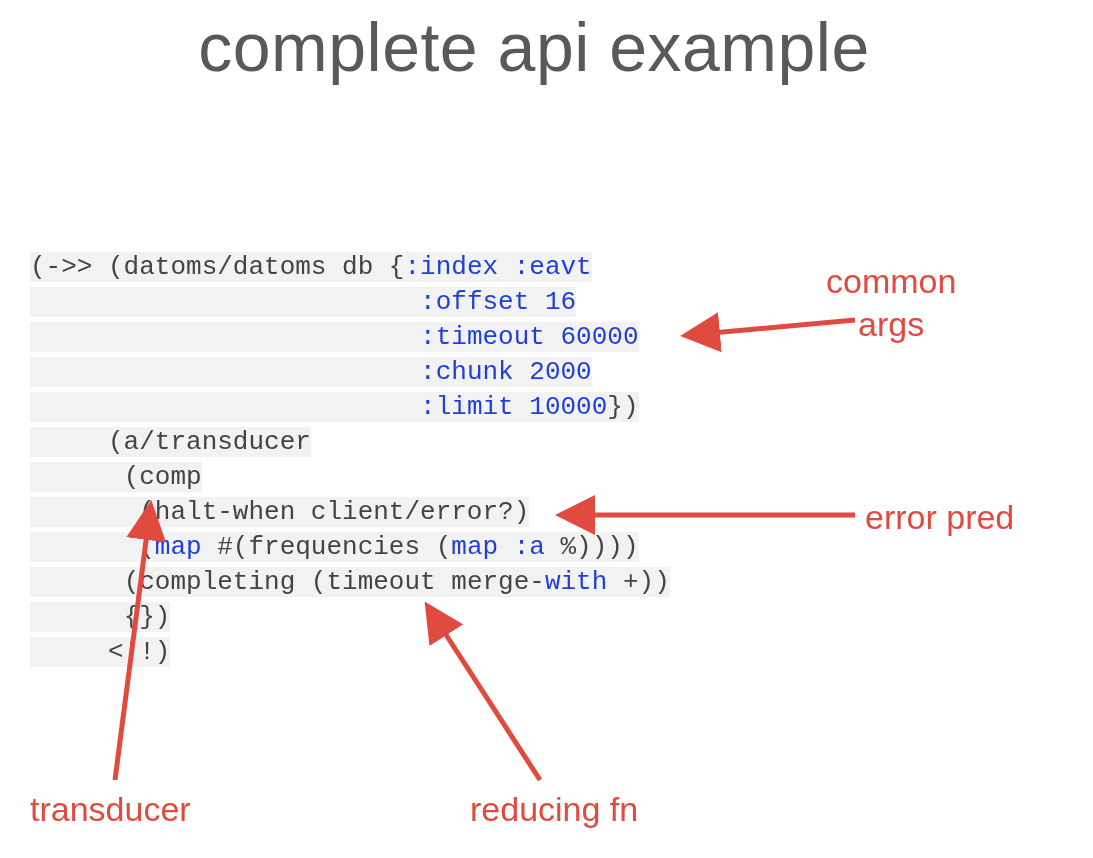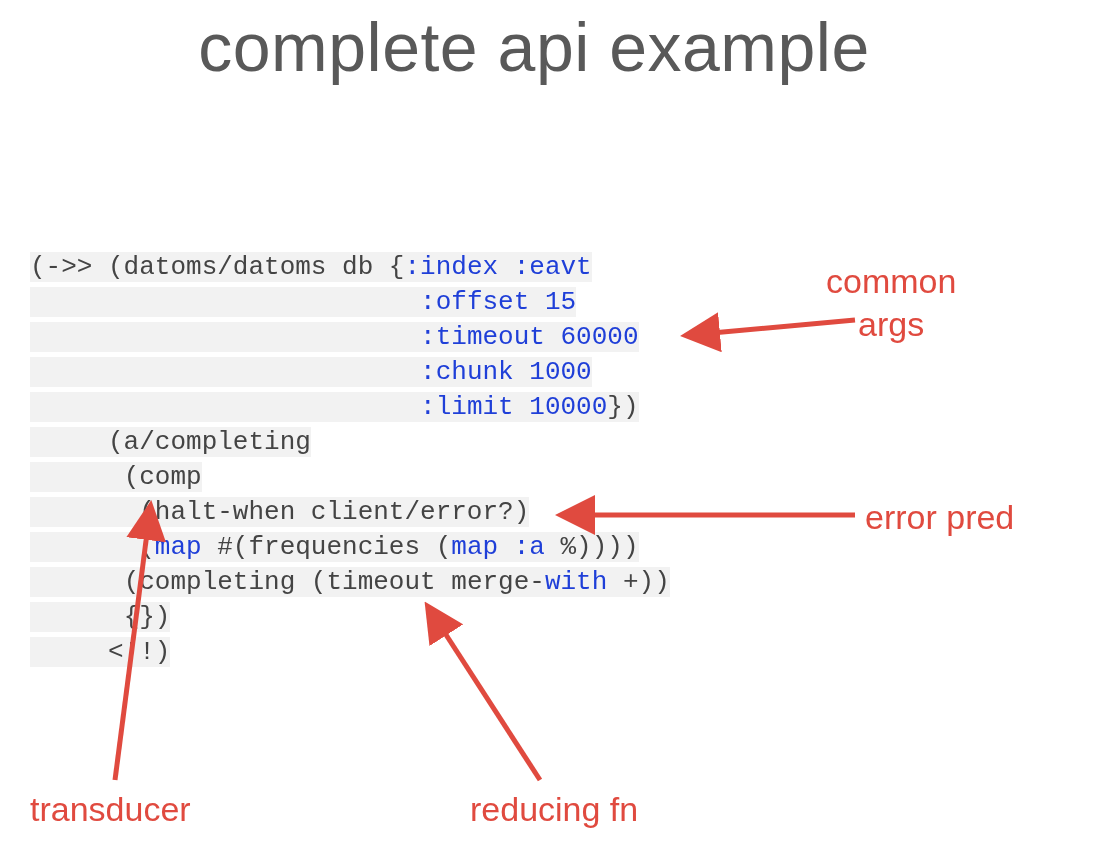--- a/index.html
+++ b/index.html
@@ -63,25 +63,25 @@
   }
 </style>
 </head>
 <body>
 
 <div class="slide">
 
   <div class="title">complete api example</div>
 
   <pre class="code"><span class="hl"><span>(-&gt;&gt; </span><span>(datoms/datoms db {</span><span class="kw">:index :eavt</span></span>
-<span class="hl">                         <span class="kw">:offset 15</span></span>
+<span class="hl">                         <span class="kw">:offset 16</span></span>
 <span class="hl">                         <span class="kw">:timeout 60000</span></span>
-<span class="hl">                         <span class="kw">:chunk 1000</span></span>
+<span class="hl">                         <span class="kw">:chunk 2000</span></span>
 <span class="hl">                         <span class="kw">:limit 10000</span><span>})</span></span>
-<span class="hl">     <span>(a/completing</span></span>
+<span class="hl">     <span>(a/transducer</span></span>
 <span class="hl">      <span>(comp</span></span>
 <span class="hl">       <span>(halt-when client/error?)</span></span>
 <span class="hl">       <span>(</span><span class="kw">map</span><span> #(frequencies (</span><span class="kw">map :a</span><span> %))))</span></span>
 <span class="hl">      <span>(completing (timeout merge-</span><span class="kw">with</span><span> +))</span></span>
 <span class="hl">      <span>{})</span></span>
 <span class="hl">     <span>&lt;!!)</span></span></pre>
 
   <div class="annot" style="top:260px; left:826px; white-space:pre-line;">common
 args</div>
 

